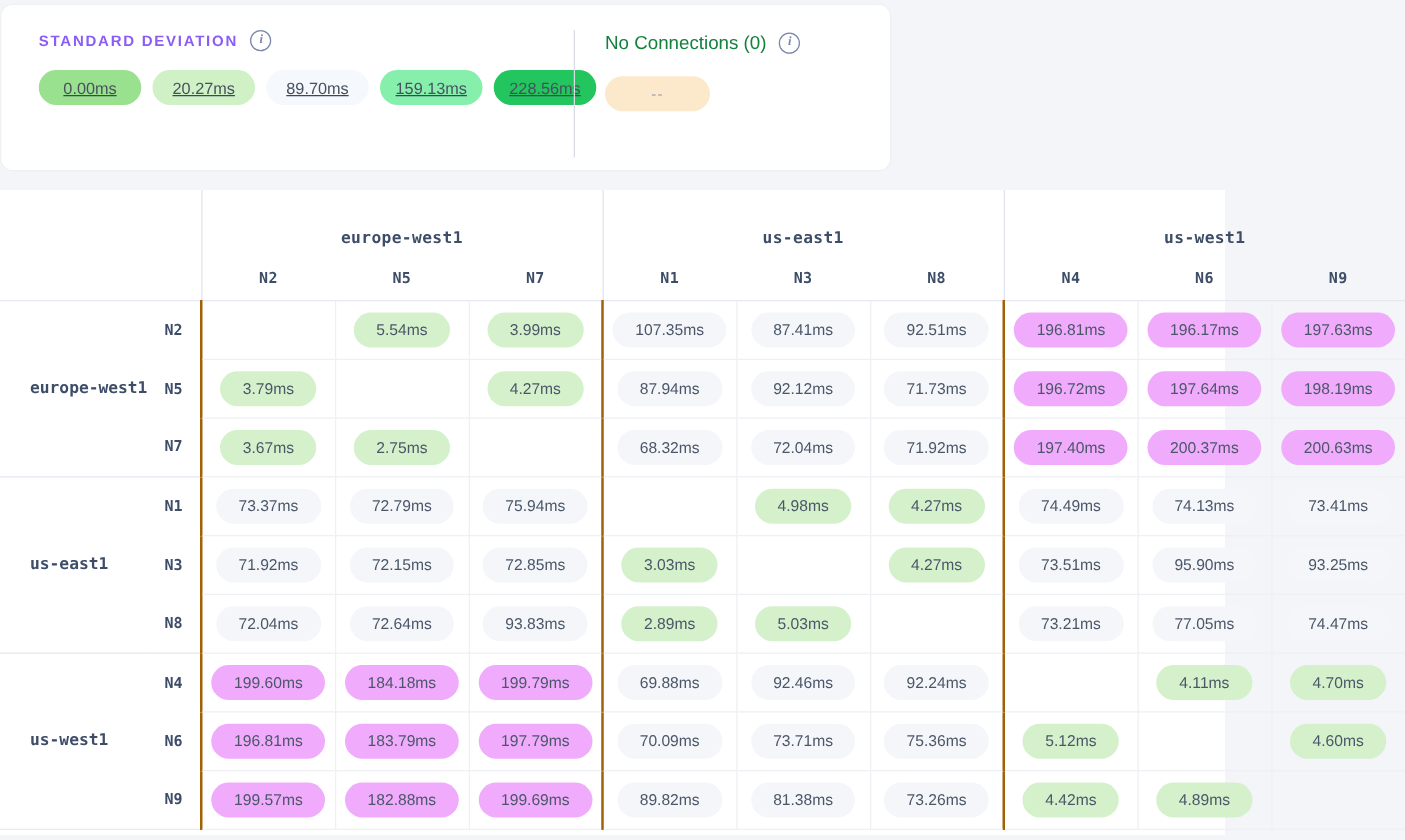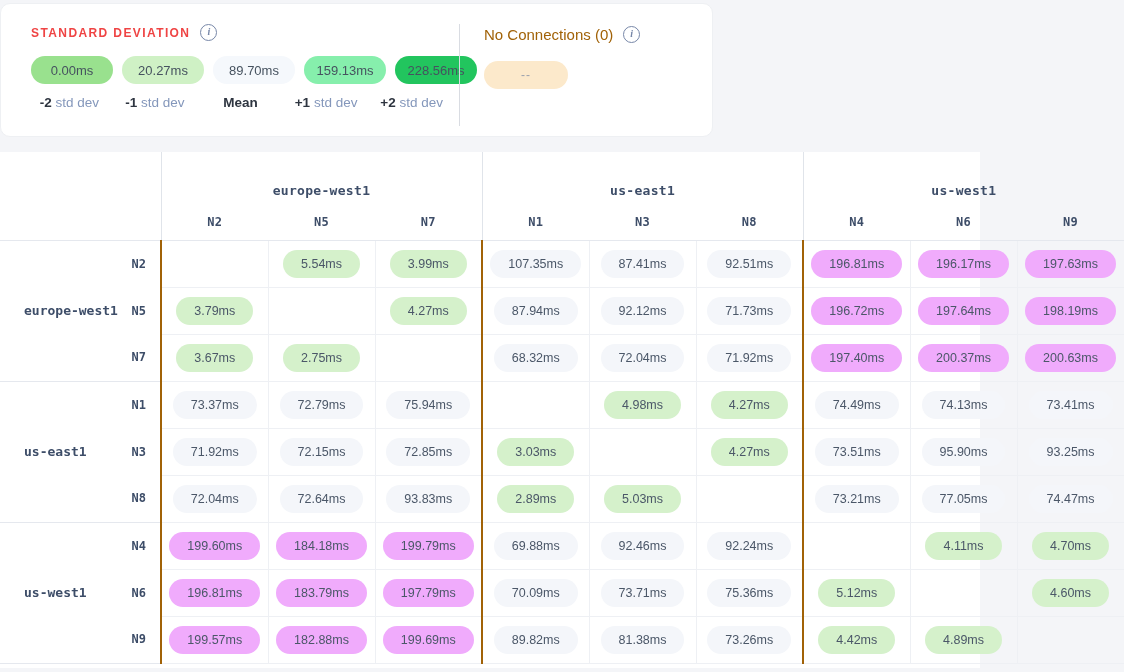--- a/index.html
+++ b/index.html
@@ -16,46 +16,46 @@
     width:713px; height:134px;
     background:#ffffff;
     border:1px solid #eef0f3;
     border-radius:10px;
     display:flex;
   }
   .legend-left { padding:20px 0 0 30px; width:458px; }
   .legend-title-row { display:flex; align-items:center; gap:10px; }
   .legend-title {
     font-size:12px; font-weight:bold; letter-spacing:1.4px;
-    color:#ef4444;
+    color:#8b5cf6;
   }
   .info-icon {
     width:17px; height:17px; border:1.5px solid #7787a8; border-radius:50%;
     color:#7787a8; font-size:10px; line-height:14px; text-align:center;
     font-family:"Liberation Serif", serif; font-style:italic; font-weight:bold;
     display:inline-block; cursor:pointer; flex:0 0 auto;
   }
-  .chip-row { display:flex; gap:9px; margin-top:15px; }
+  .chip-row { display:flex; gap:9px; margin-top:15px;text-decoration:underline; }
   .legend-chip {
     height:28px; min-width:82px; padding:0 14px;
     border-radius:14px; font-size:13px; color:#46525f;
     display:flex; align-items:center; justify-content:center;
   }
   .label-row { display:flex; margin-top:11px; }
   .legend-label {
     width:82px; margin-right:9px; text-align:center;
     font-size:13.5px; color:#8497bb;
   }
   .legend-label b { color:#2e3540; font-weight:bold; }
   .v-divider {
     width:1px; background:#d9dce2; height:102px; margin-top:20px;
   }
   .noconn { padding:22px 0 0 24px; }
   .noconn-title-row { display:flex; align-items:center; gap:10px; }
-  .noconn-title { font-size:15px; color:#a16207; }
+  .noconn-title { font-size:15px; color:#15803d; }
   .noconn-chip {
     margin-top:18px; width:84px; height:28px; border-radius:14px;
     display:flex; align-items:center; justify-content:center;
     font-size:12px; color:#9aa1ad; letter-spacing:1px;
   }
   
   .matrix-wrap {
     position:absolute; left:0; top:152px; width:980px; height:516px;
     background:#ffffff;
   }
@@ -108,27 +108,20 @@
       <span class="legend-title">STANDARD DEVIATION</span>
       <span class="info-icon">i</span>
     </div>
     <div class="chip-row" id="legend-chips">
         <div class="legend-chip" style="background: rgb(153, 225, 142);">0.00ms</div>
         <div class="legend-chip" style="background: rgb(207, 241, 197);">20.27ms</div>
         <div class="legend-chip" style="background: rgb(245, 248, 252);">89.70ms</div>
         <div class="legend-chip" style="background: #86efac;">159.13ms</div>
         <div class="legend-chip" style="background: #22c55e;">228.56ms</div>
       </div>
-    <div class="label-row" id="legend-labels">
-        <div class="legend-label"><b>-2</b> std dev</div>
-        <div class="legend-label"><b>-1</b> std dev</div>
-        <div class="legend-label"><b>Mean</b></div>
-        <div class="legend-label"><b>+1</b> std dev</div>
-        <div class="legend-label"><b>+2</b> std dev</div>
-      </div>
   </div>
   <div class="v-divider"></div>
   <div class="noconn">
     <div class="noconn-title-row">
       <span class="noconn-title">No Connections (0)</span>
       <span class="info-icon">i</span>
     </div>
     <div class="noconn-chip" id="noconn-chip" style="background: rgb(252, 233, 203);">--</div>
   </div>
 </div>

